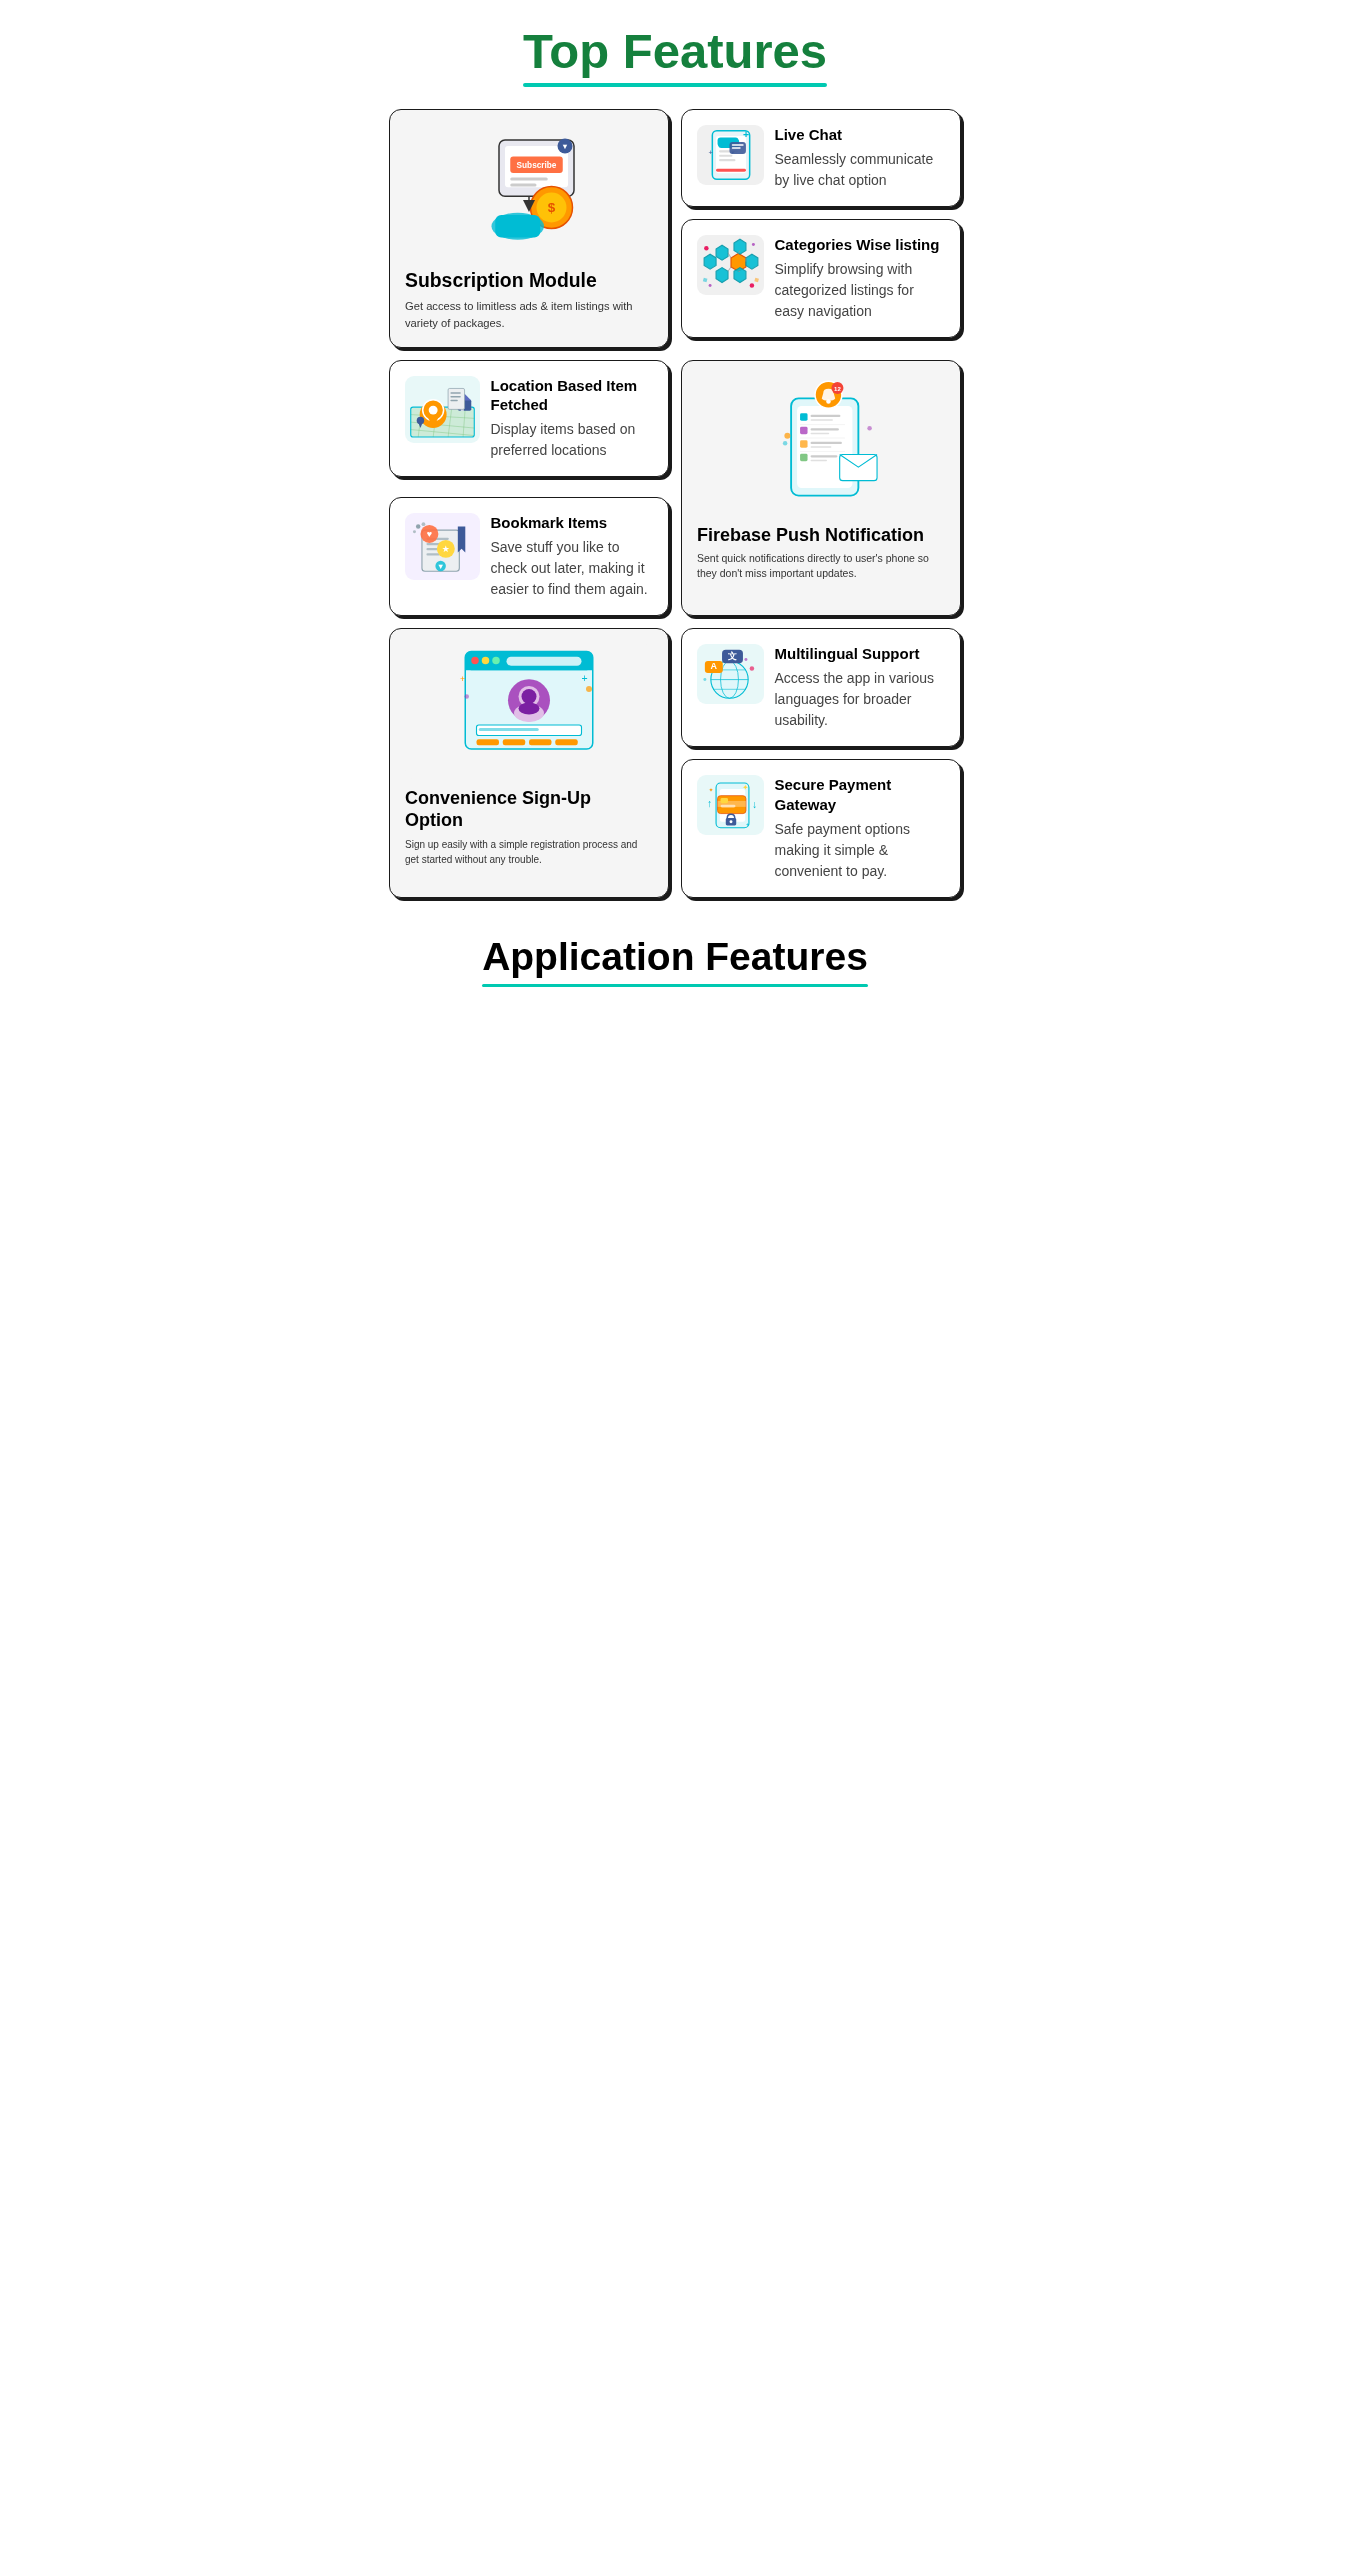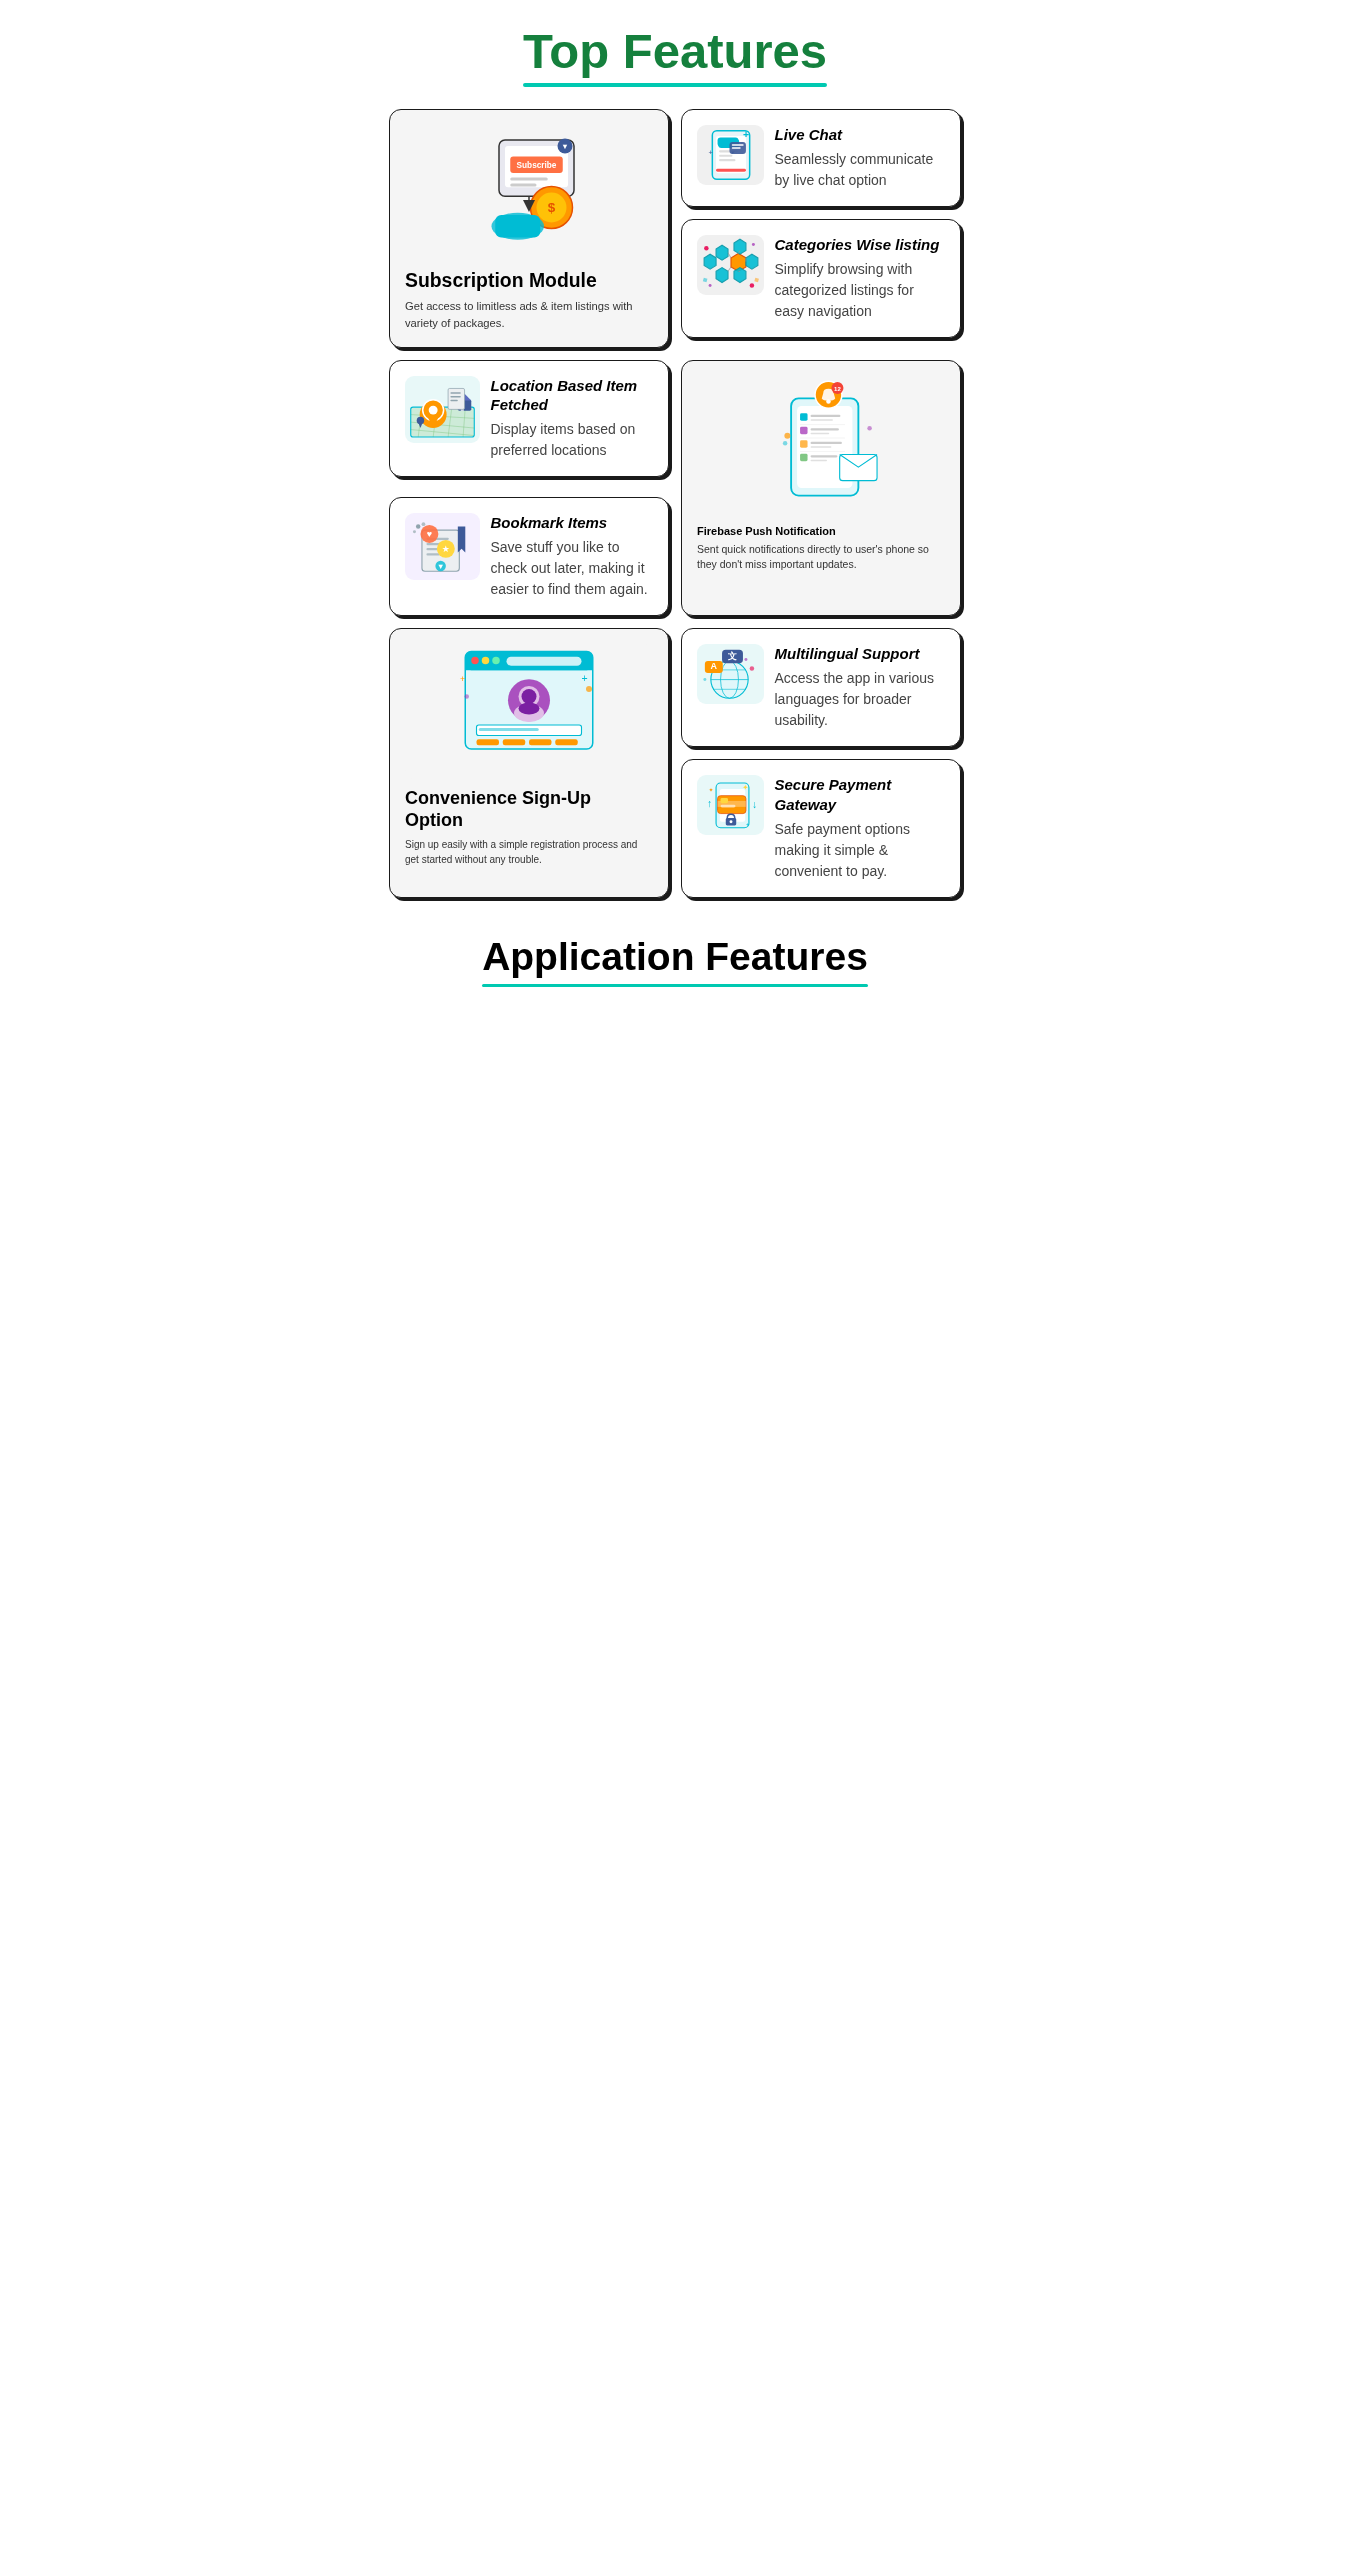--- a/index.html
+++ b/index.html
@@ -107,21 +107,20 @@
       justify-content: center;
       flex-shrink: 0;
     }
 
     .card-text-area .card-title {
       font-size: 15px;
       font-weight: 800;
       color: #000;
       margin-bottom: 4.5px;
       line-height: 1.3;
-      font-style: italic;
     }
     .card-text-area .card-desc {
       font-size: 14px;
       color: #444;
       line-height: 1.5;
     }
 
     
     .middle-section {
       display: grid;
@@ -143,21 +142,21 @@
       display: flex;
       flex-direction: column;
     }
     .card-firebase .card-image {
       display: flex;
       justify-content: center;
       align-items: center;
       min-height: 135px;
     }
     .card-firebase .card-title {
-      font-size: 11px;
+      font-size: 18px;
       font-weight: 900;
       color: #000;
       margin-top: 7.5px;
       margin-bottom: 4.5px;
     }
     .card-firebase .card-desc {
       font-size: 10.5px;
       color: #333;
       line-height: 1.5;
     }

